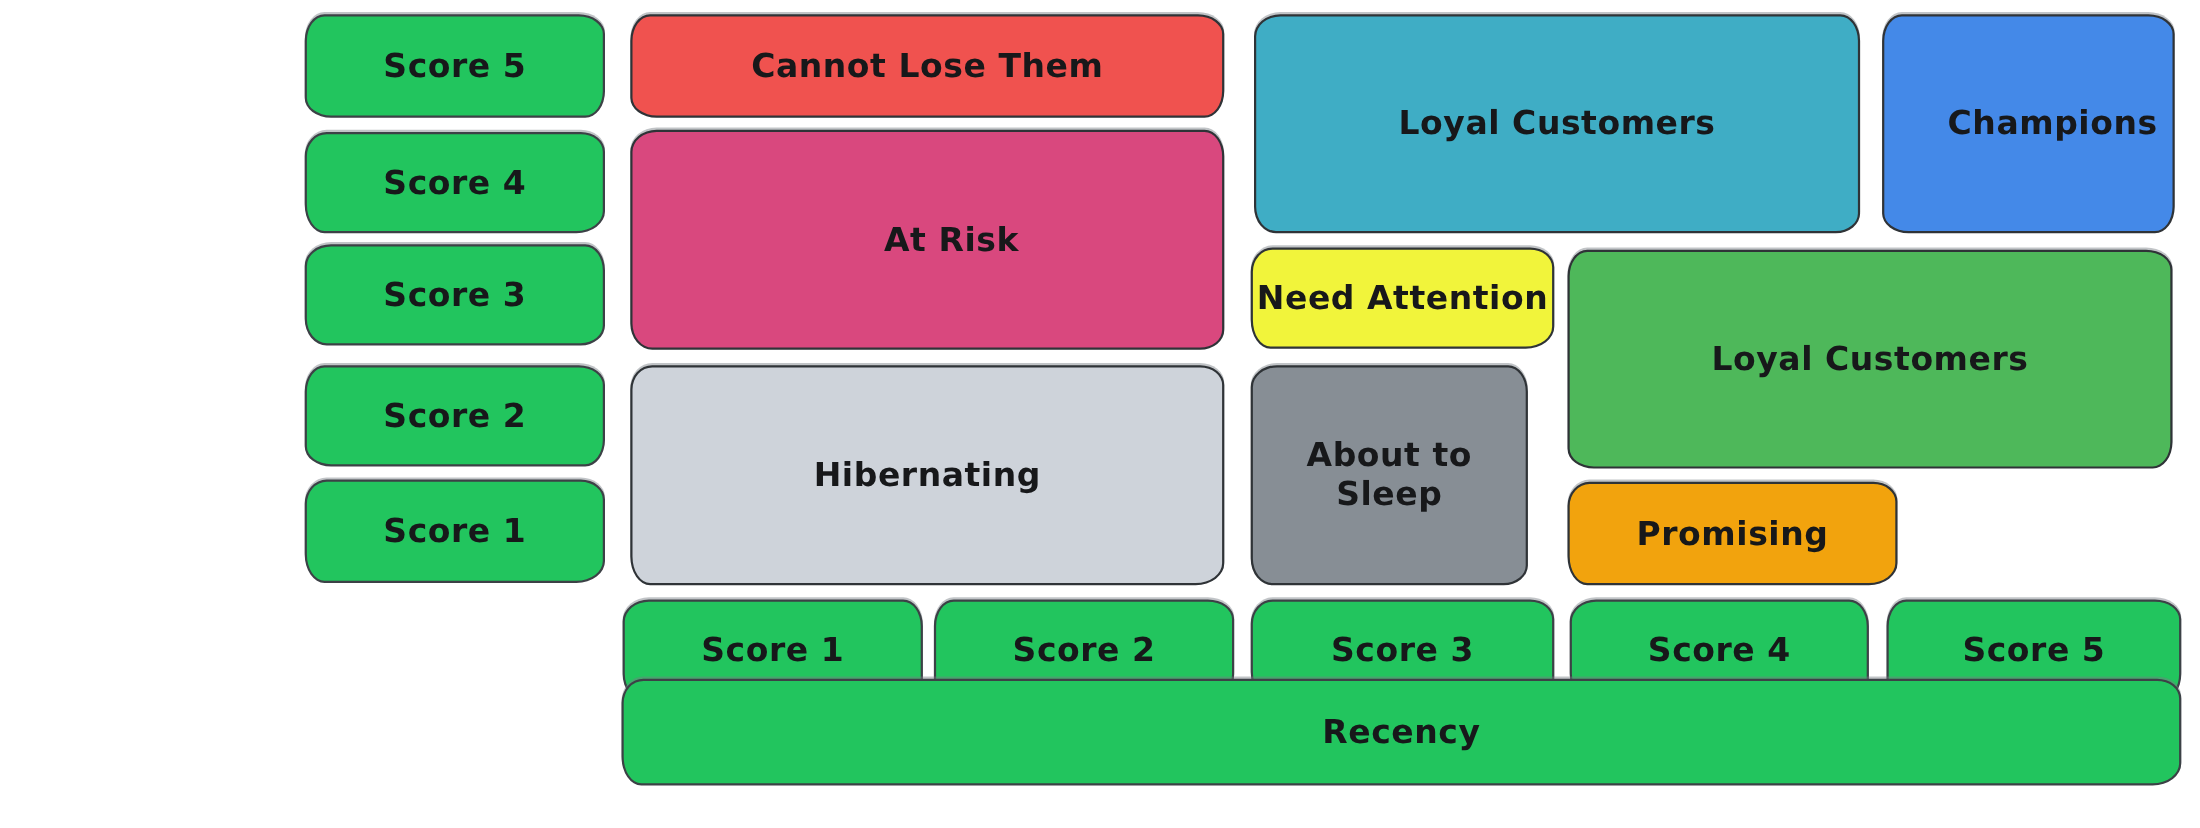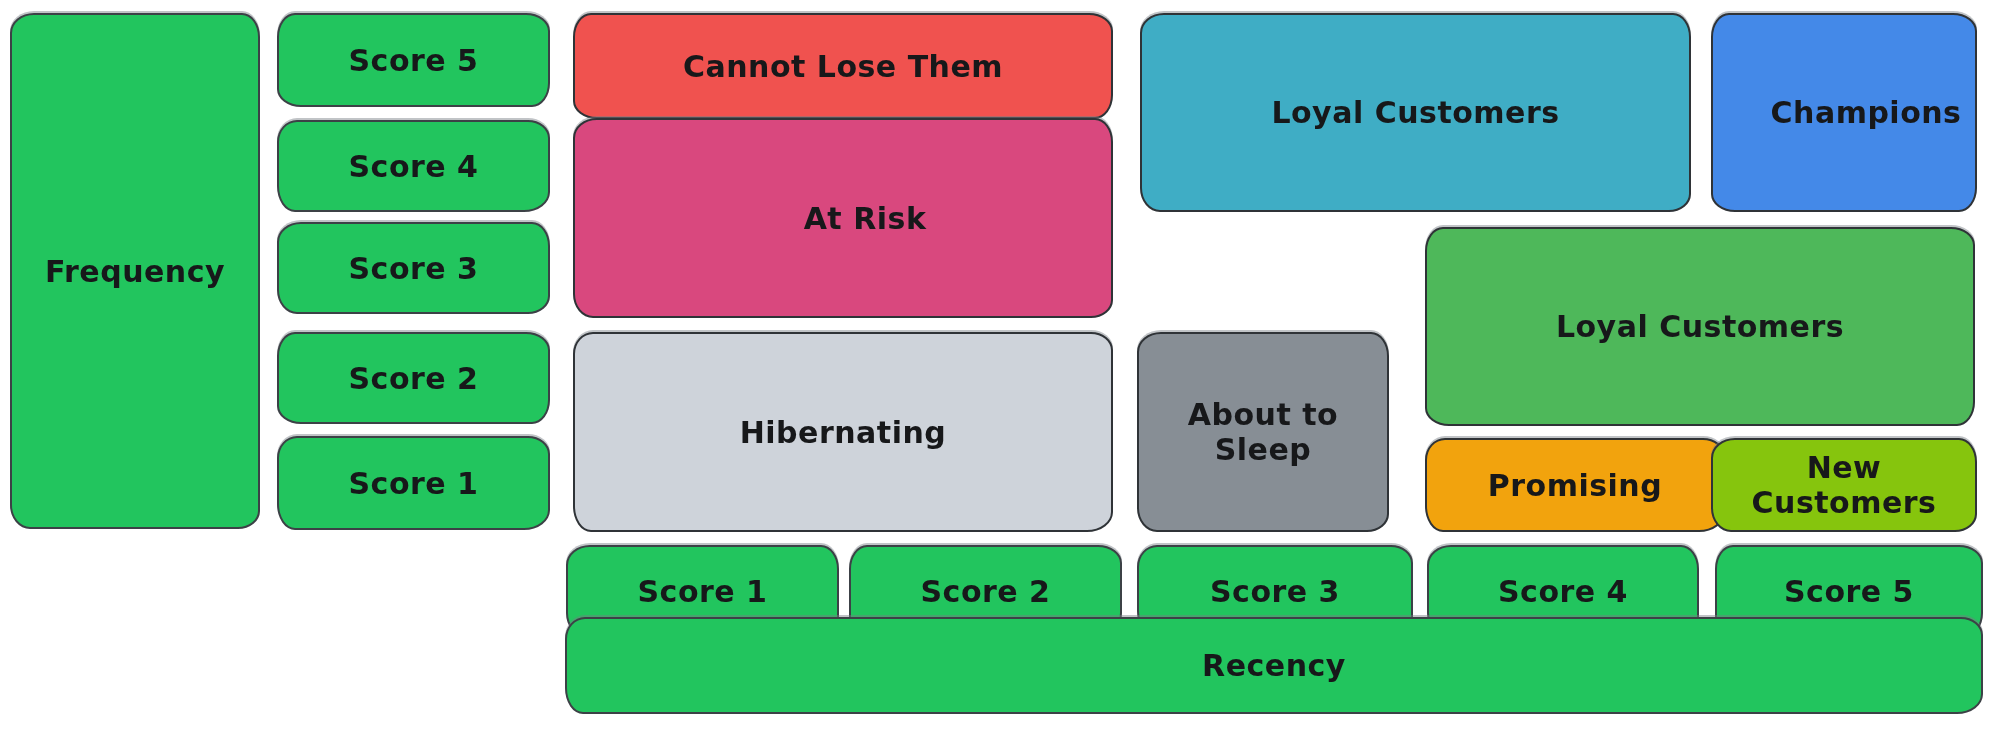--- a/index.html
+++ b/index.html
@@ -37,21 +37,21 @@
 
   
   .frequency-box { left: 10px;  top: 13px;  width: 250px; height: 516px; }
   .f-score5     { left: 277px; top: 13px;  width: 273px; height: 94px; }
   .f-score4     { left: 277px; top: 120px; width: 273px; height: 92px; }
   .f-score3     { left: 277px; top: 222px; width: 273px; height: 92px; }
   .f-score2     { left: 277px; top: 332px; width: 273px; height: 92px; }
   .f-score1     { left: 277px; top: 436px; width: 273px; height: 94px; }
 
   
-  .seg-cannot-lose    { left: 573px;  top: 13px;  width: 540px; height: 106px; }
+  .seg-cannot-lose    { left: 573px;  top: 13px;  width: 540px; height: 94px; }
   .seg-at-risk        { left: 573px;  top: 118px; width: 540px; height: 200px; }
   .seg-hibernating    { left: 573px;  top: 332px; width: 540px; height: 200px; }
   .seg-loyal-teal     { left: 1140px; top: 13px;  width: 551px; height: 199px; }
   .seg-champions      { left: 1711px; top: 13px;  width: 266px; height: 199px; padding-left: 44px; }
   .seg-need-attention { left: 1137px; top: 225px; width: 276px; height: 92px; }
   .seg-about-to-sleep { left: 1137px; top: 332px; width: 252px; height: 200px; }
   .seg-loyal-green    { left: 1425px; top: 227px; width: 550px; height: 199px; }
   .seg-promising      { left: 1425px; top: 438px; width: 300px; height: 94px; }
   .seg-new-customers  { left: 1711px; top: 438px; width: 266px; height: 94px; }
 
@@ -61,23 +61,20 @@
   .r-score3    { left: 1137px; top: 545px; width: 276px;  height: 92px; }
   .r-score4    { left: 1427px; top: 545px; width: 272px;  height: 92px; }
   .r-score5    { left: 1715px; top: 545px; width: 268px;  height: 92px; }
   .recency-box { left: 565px;  top: 617px; width: 1418px; height: 97px; }
 </style>
 </head>
 <body>
 
 <div class="canvas">
 
-  <div class="box plain r-a frequency-box">
-    <span>Frequency</span>
-  </div>
   <div class="box plain r-b f-score5">
     <span>Score 5</span>
   </div>
   <div class="box plain r-c f-score4">
     <span>Score 4</span>
   </div>
   <div class="box plain r-a f-score3">
     <span>Score 3</span>
   </div>
   <div class="box plain r-b f-score2">
@@ -95,31 +92,31 @@
   </div>
   <div class="box r-c seg-hibernating" style="background: rgb(206, 211, 218);">
     <span>Hibernating</span>
   </div>
   <div class="box r-a seg-loyal-teal" style="background: rgb(63, 173, 197);">
     <span>Loyal Customers</span>
   </div>
   <div class="box r-b seg-champions" style="background: rgb(68, 137, 232);">
     <span>Champions</span>
   </div>
+  <div class="box r-c seg-need-attention" style="background: rgb(241, 244, 59);">
+    <span>Need Attention</span>
+  </div>
   <div class="box r-a seg-about-to-sleep" style="background: rgb(135, 142, 149);">
     <span>About to Sleep</span>
   </div>
   <div class="box r-b seg-loyal-green" style="background: rgb(78, 184, 90);">
     <span>Loyal Customers</span>
   </div>
   <div class="box r-c seg-promising" style="background: rgb(242, 163, 13);">
     <span>Promising</span>
-  </div>
-  <div class="box r-a seg-new-customers" style="background: rgb(134, 197, 13);">
-    <span>New Customers</span>
   </div>
 
   <div class="box plain r-a r-score1">
     <span>Score 1</span>
   </div>
   <div class="box plain r-b r-score2">
     <span>Score 2</span>
   </div>
   <div class="box plain r-c r-score3">
     <span>Score 3</span>

